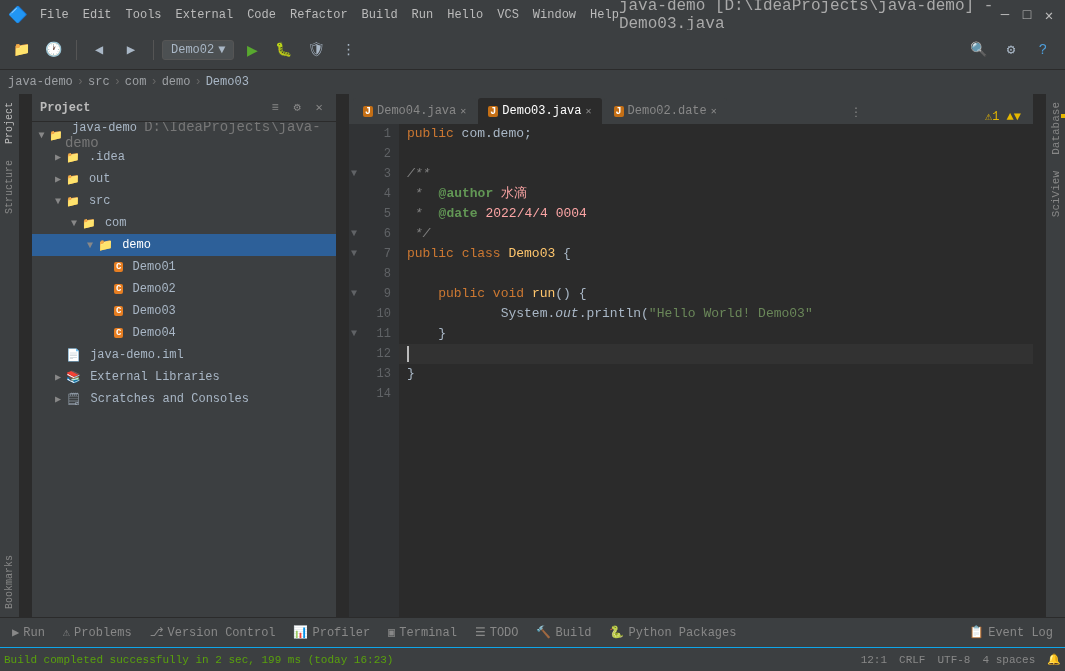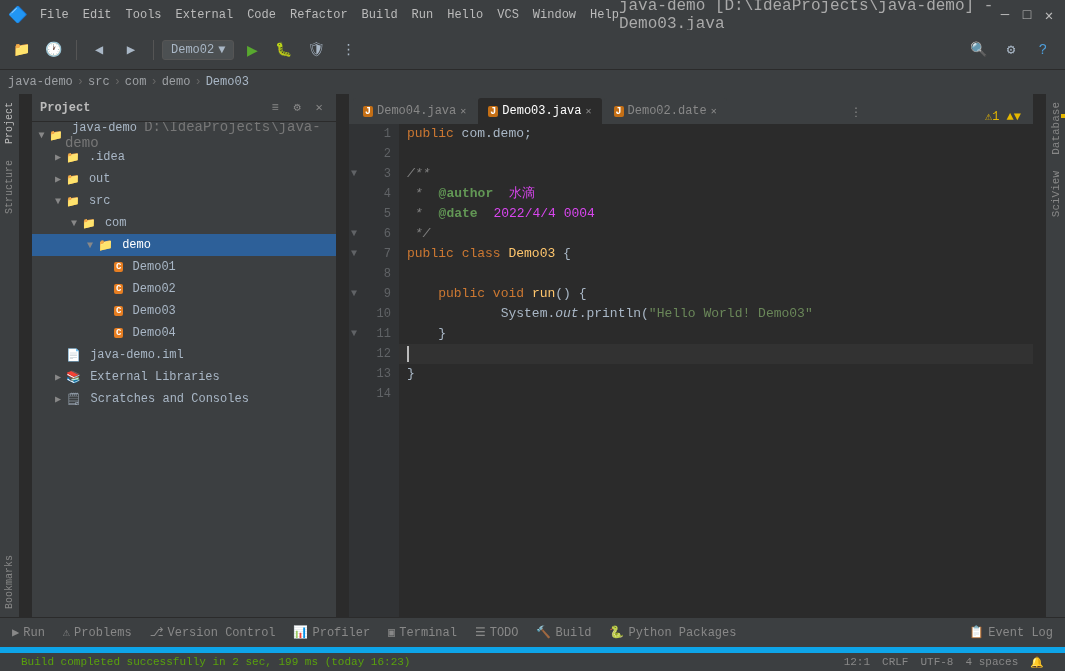--- a/index.html
+++ b/index.html
@@ -272,21 +272,21 @@
       padding-left: 8px;
       white-space: nowrap;
     }
     .code-line.current-line {
       background: #323232;
     }
     .kw { color: #cc7832; } 
     .str { color: #6a8759; } 
     .comment { color: #808080; font-style: italic; }
     .javadoc-tag { color: #629755; font-weight: bold; padding-left: 16px; }
-    .javadoc-val { color: #d946ef; margin-left: 8px; }
+    .javadoc-val { color: #fca5a5; }
     .class-name { color: #ffc66d; }
     .method-name { color: #ffc66d; }
     .sys-out { color: #a9b7c6; }
     .sys-out-it { font-style: italic; }
     .cursor { display: inline-block; width: 2px; background: #bbbbbb; height: 16px; vertical-align: middle; }
 
     
     .right-sidebar {
       width: 20px;
       background: #3c3f41;
@@ -335,31 +335,31 @@
       color: #888;
       cursor: pointer;
     }
 
     
     .status-bar {
       height: 24px;
       background: #3c3f41;
       display: flex;
       align-items: center;
-      padding: 0 21px;
+      padding: 0 4px;
       font-size: 11px;
       color: #888;
       gap: 4px;
       flex-shrink: 0;
-      border-top: 6px solid #0ea5e9;
+      border-top: 1px solid #0ea5e9;
     }
     .status-bar-right {
       margin-left: auto;
       display: flex;
-      align-items: flex-start;
+      align-items: center;
       gap: 12px;
     }
     .status-success { color: #59a10d; }
 
     
     .far-left-tabs {
       width: 20px;
       background: #3c3f41;
       display: flex;
       flex-direction: column;

